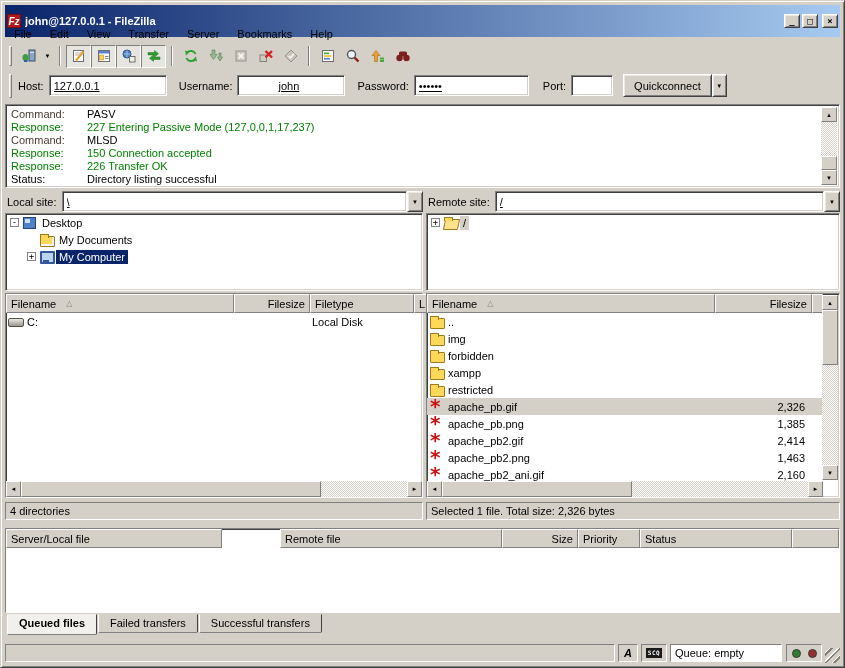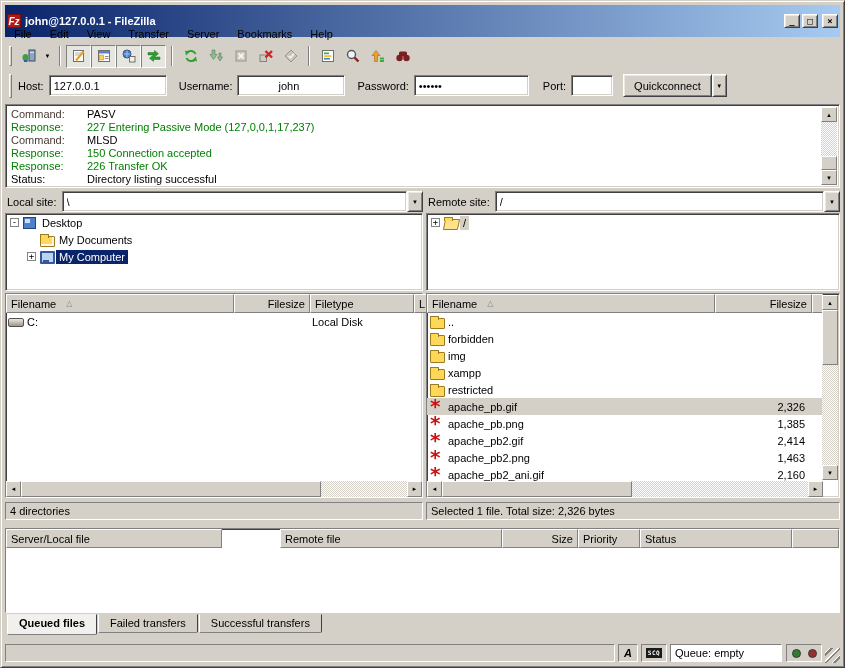--- a/index.html
+++ b/index.html
@@ -42,21 +42,21 @@
   .tb-btn.pressed { border-color:#808080 #fff #fff #808080; background:#e7e5df; }
   .tb-dd { width:13px; height:23px; display:flex; align-items:center; justify-content:center; font-size:6px; flex:none; }
   .tb-sep { width:0; height:20px; border-left:1px solid #808080; border-right:1px solid #fff; margin:0 5px; flex:none; }
 
   
   .quickbar { position:absolute; left:4px; right:4px; top:68px; height:33px; display:flex; align-items:center; }
   .qc-grip { width:3px; height:24px; border:1px solid; border-color:#fff #808080 #808080 #fff; margin:0 6px 0 4px; flex:none; }
   .quickbar label { margin-right:5px; }
   .field { height:21px; background:#fff; border:1px solid; border-color:#808080 #fff #fff #808080;
     box-shadow: inset 1px 1px 0 #404040, inset -1px -1px 0 #d4d0c8;
-    padding:2px 4px; font-size:11px; font-family:"Liberation Sans",sans-serif; outline:none; }
+    padding:2px 4px; font-size:11px; font-family:"Liberation Sans",sans-serif; outline:none;text-decoration:underline; }
   .btn { height:23px; background:#d4d0c8; border:1px solid; border-color:#fff #404040 #404040 #fff;
     box-shadow: inset 1px 1px 0 #ece9e2, inset -1px -1px 0 #808080;
     padding:2px 10px; font-size:11px; font-family:"Liberation Sans",sans-serif; }
   .btn-dd { width:15px; height:23px; padding:0; font-size:6px; }
 
   
   .logbox { position:absolute; left:4px; right:4px; top:103px; height:84px; }
   .log-lines { position:absolute; inset:2px 19px 2px 2px; overflow:hidden; padding:1px 0 0 3px; }
   .log-line { height:13px; line-height:13px; white-space:nowrap; }
   .log-label { display:inline-block; width:76px; }
@@ -427,28 +427,28 @@
             <div class="list-row">
               <div class="lcell name">
                 <span class="fi folder"></span>
                 <span>..</span>
               </div>
               <div class="lcell size right"></div>
             </div>
             <div class="list-row">
               <div class="lcell name">
                 <span class="fi folder"></span>
+                <span>img</span>
+              </div>
+              <div class="lcell size right"></div>
+            </div>
+            <div class="list-row">
+              <div class="lcell name">
+                <span class="fi folder"></span>
                 <span>forbidden</span>
-              </div>
-              <div class="lcell size right"></div>
-            </div>
-            <div class="list-row">
-              <div class="lcell name">
-                <span class="fi folder"></span>
-                <span>img</span>
               </div>
               <div class="lcell size right"></div>
             </div>
             <div class="list-row">
               <div class="lcell name">
                 <span class="fi folder"></span>
                 <span>xampp</span>
               </div>
               <div class="lcell size right"></div>
             </div>

